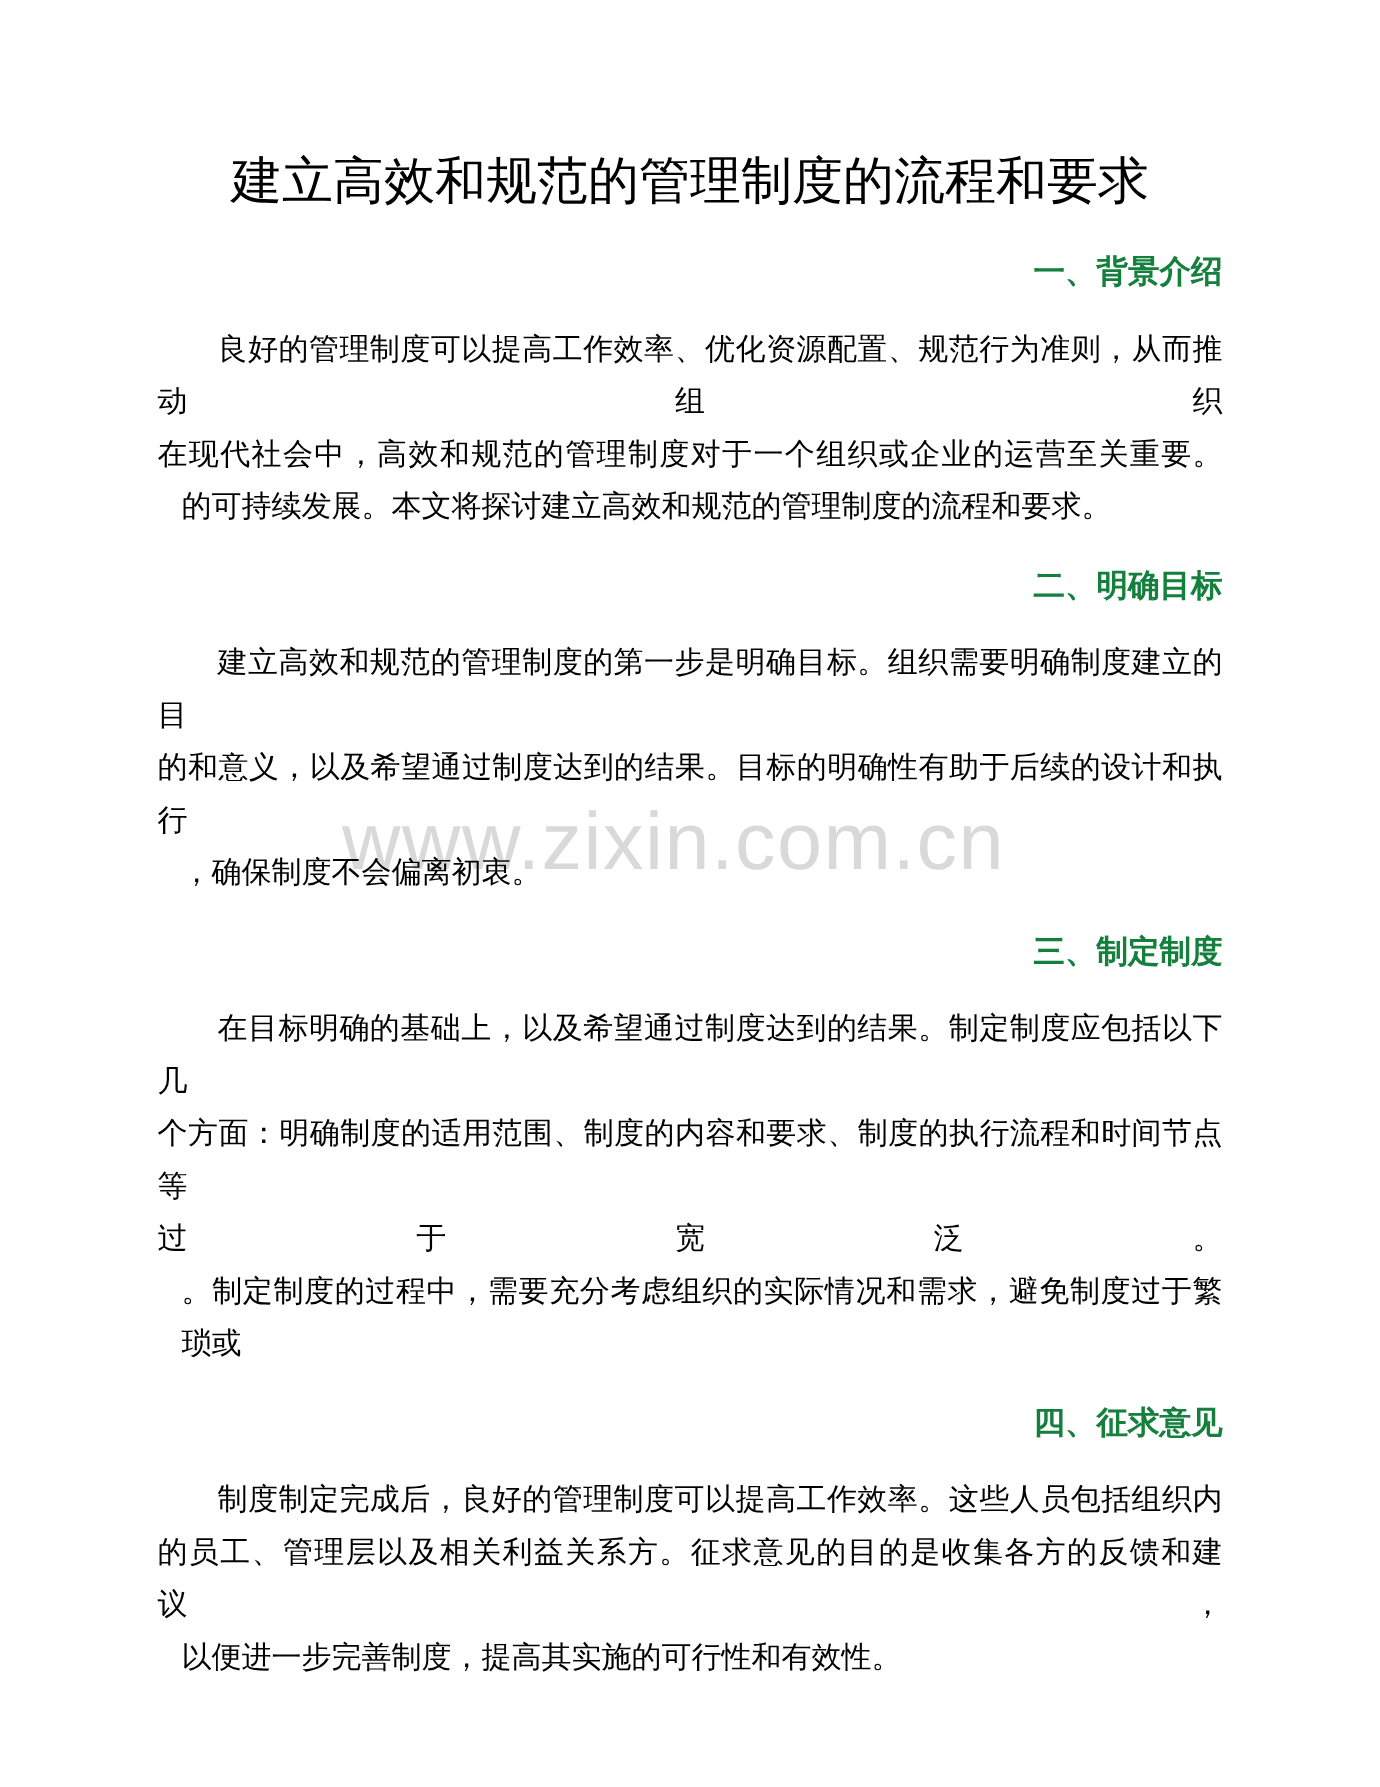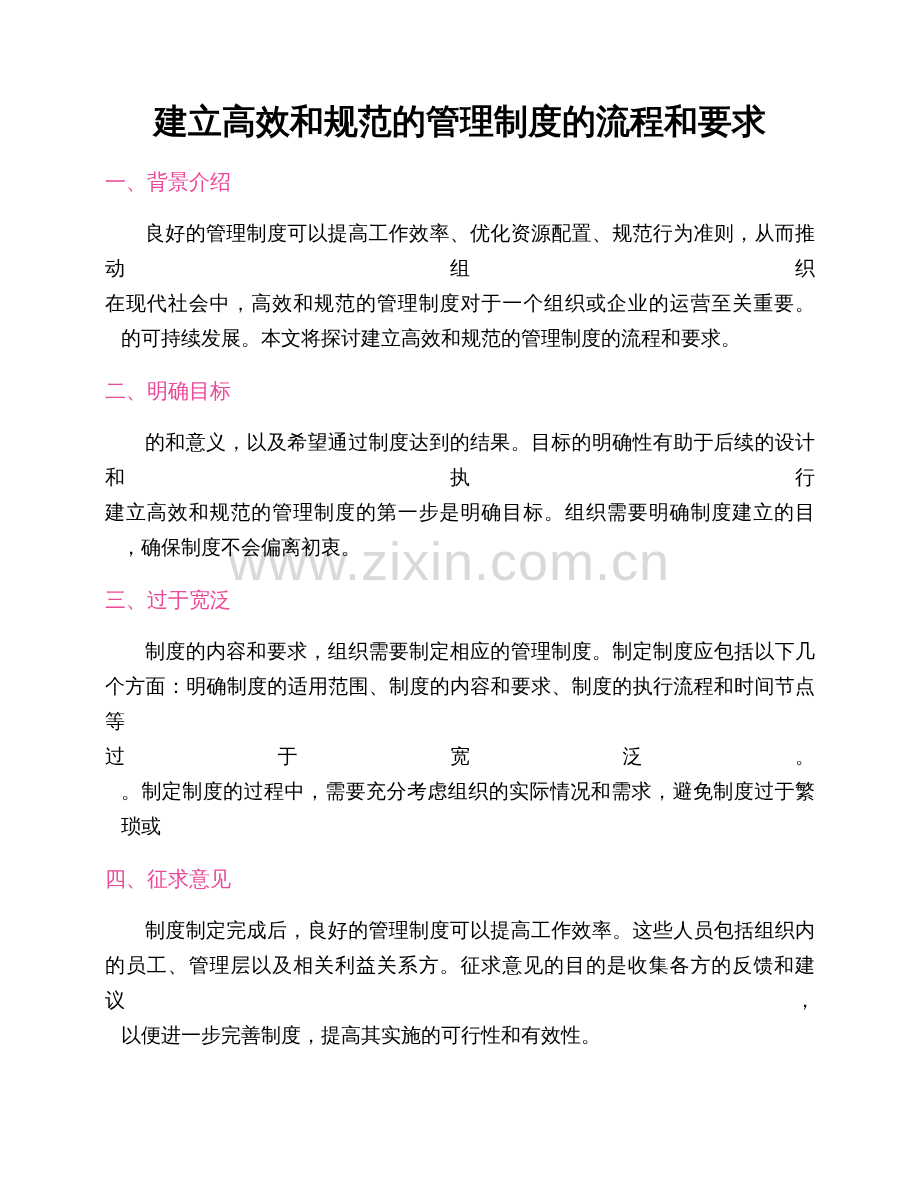--- a/index.html
+++ b/index.html
@@ -28,34 +28,35 @@
     white-space: nowrap;
     user-select: none;
   }
   .content {
     position: relative;
     z-index: 1;
     padding: 96px 105px 0 105px;
   }
   .doc-title {
     font-family: "Liberation Sans", sans-serif;
-    font-weight: 700;
+    font-weight: 400;
     font-size: 34px;
     line-height: 50px;
     text-align: center;
     color: #000000;
     margin: 0 0 22px 0;
   }
   .sec-heading {
     font-family: "Liberation Sans", sans-serif;
-    font-weight: 400;
+    font-weight: 700;
     font-size: 21px;
     line-height: 28px;
-    color: #ec4899;
+    color: #15803d;
     margin: 21px 0 0 0;
+    text-align: right;
   }
   .para {
     font-family: "Liberation Serif", serif;
     font-size: 20px;
     line-height: 35px;
     color: #000000;
     margin: 20px 0 0 0;
   }
   .para .tline {
     text-align: justify;
@@ -83,30 +84,30 @@
       <div class="para">
           <div class="tline">良好的管理制度可以提高工作效率、优化资源配置、规范行为准则，从而推动组织</div>
           <div class="tline">在现代社会中，高效和规范的管理制度对于一个组织或企业的运营至关重要。</div>
           <div class="tline">的可持续发展。本文将探讨建立高效和规范的管理制度的流程和要求。</div>
         </div>
     </section>
 
     <section>
       <h2 class="sec-heading">二、明确目标</h2>
       <div class="para">
+          <div class="tline">建立高效和规范的管理制度的第一步是明确目标。组织需要明确制度建立的目</div>
           <div class="tline">的和意义，以及希望通过制度达到的结果。目标的明确性有助于后续的设计和执行</div>
-          <div class="tline">建立高效和规范的管理制度的第一步是明确目标。组织需要明确制度建立的目</div>
           <div class="tline">，确保制度不会偏离初衷。</div>
         </div>
     </section>
 
     <section>
-      <h2 class="sec-heading">三、过于宽泛</h2>
+      <h2 class="sec-heading">三、制定制度</h2>
       <div class="para">
-          <div class="tline">制度的内容和要求，组织需要制定相应的管理制度。制定制度应包括以下几</div>
+          <div class="tline">在目标明确的基础上，以及希望通过制度达到的结果。制定制度应包括以下几</div>
           <div class="tline">个方面：明确制度的适用范围、制度的内容和要求、制度的执行流程和时间节点等</div>
           <div class="tline">过于宽泛。</div>
           <div class="tline">。制定制度的过程中，需要充分考虑组织的实际情况和需求，避免制度过于繁琐或</div>
         </div>
     </section>
 
     <section>
       <h2 class="sec-heading">四、征求意见</h2>
       <div class="para">
           <div class="tline">制度制定完成后，良好的管理制度可以提高工作效率。这些人员包括组织内</div>

